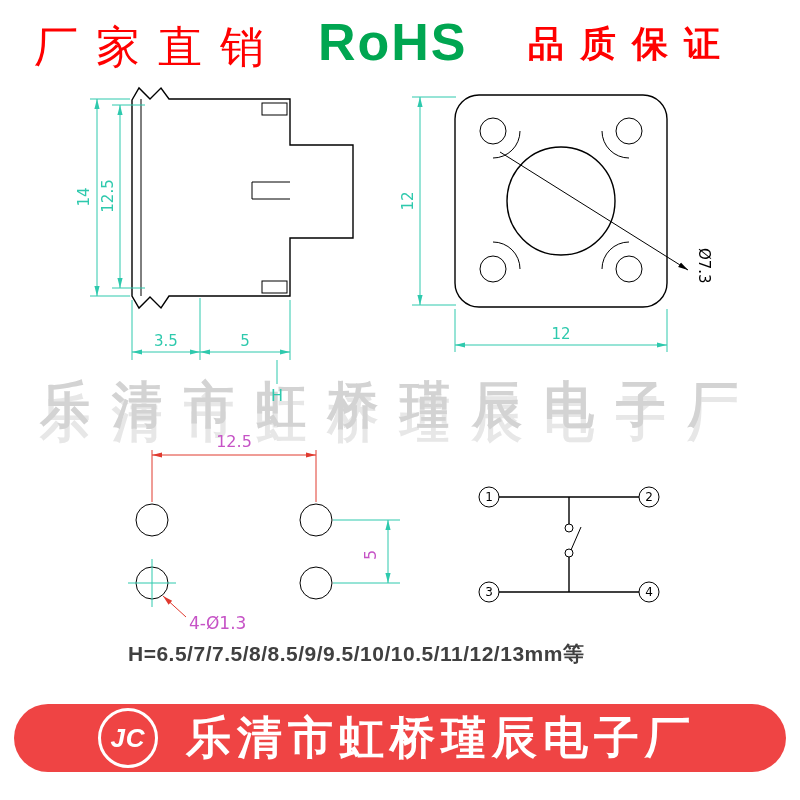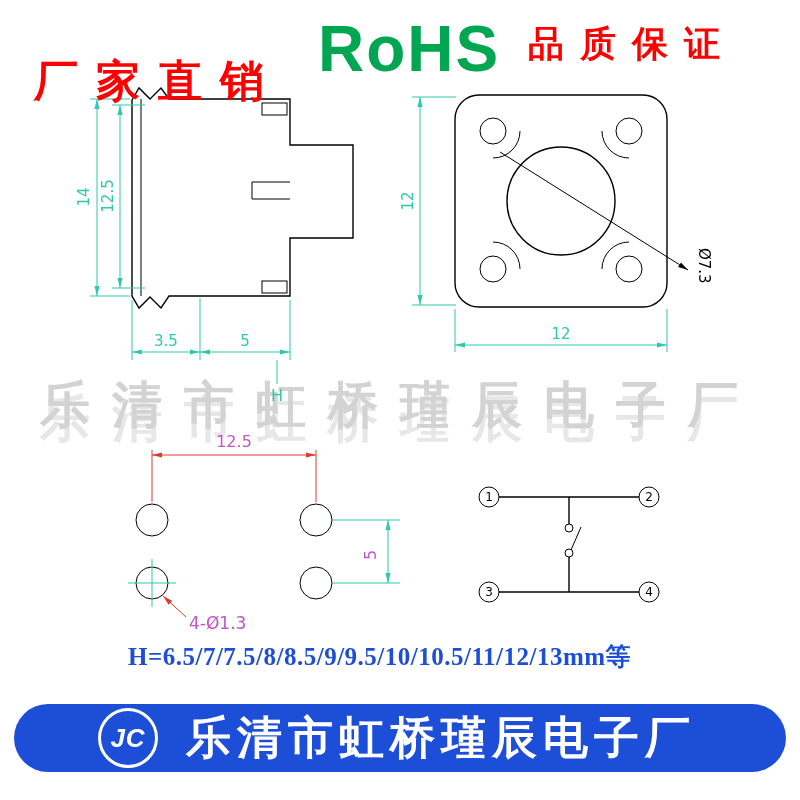--- a/index.html
+++ b/index.html
@@ -2,48 +2,48 @@
 <html><head>
 <meta charset="utf-8">
 <style>
   html,body{margin:0;padding:0;}
   body{
     width:800px;height:800px;position:relative;background:#ffffff;overflow:hidden;
     font-family:"Liberation Sans", sans-serif;
   }
   .abs{position:absolute;}
   
-  .hdr-left{left:34px;top:18px;font-size:44px;font-weight:bold;color:#ff0000;letter-spacing:18px;z-index:3;margin-top:34px;}
-  .hdr-center{left:318px;top:12px;font-size:64px;font-weight:bold;color:#00a651;letter-spacing:2px;z-index:3;}
+  .hdr-left{left:34px;top:18px;font-size:44px;font-weight:normal;color:#ff0000;letter-spacing:18px;z-index:3;}
+  .hdr-center{left:318px;top:12px;font-size:52px;font-weight:bold;color:#00a651;letter-spacing:2px;z-index:3;}
   .hdr-right{left:528px;top:20px;font-size:36px;font-weight:bold;color:#ff0000;letter-spacing:16px;z-index:3;}
   
   .watermark{
     left:0;top:372px;width:800px;text-align:center;z-index:0;
     font-size:50px;font-weight:bold;color:#d3d3d3;letter-spacing:22px;white-space:nowrap;
     text-shadow:0 14px 0 #e7e7e7;
   }
   
   svg.drawings{left:0;top:0;z-index:1;position:absolute;}
   .ol{stroke:#000;stroke-width:1.4;fill:none;}
   .thin{stroke:#000;stroke-width:1;fill:none;}
   .dl{stroke:#2ec9ad;stroke-width:1;fill:none;}
   .rl{stroke:#e03a2f;stroke-width:1;fill:none;}
   text{font-family:"DejaVu Sans", sans-serif;}
   .bt{fill:#2ec9ad;font-size:15px;}
   .mt{fill:#c653c6;font-size:16px;}
   .kt{fill:#000;font-size:12px;}
   .dia{fill:#000;font-size:15px;}
   
   .spec{
-    left:128px;top:640px;font-family:Liberation Serif, serif;font-weight:bold;
-    font-size:25px;color:#1d4ed8;z-index:2;letter-spacing:0.5px;
+    left:128px;top:640px;font-family:Liberation Sans, sans-serif;font-weight:bold;
+    font-size:21px;color:#404040;z-index:2;letter-spacing:0.5px;
   }
   
   .footer{
-    left:14px;top:704px;width:772px;height:68px;background:#1d4ed8;border-radius:36px;
+    left:14px;top:704px;width:772px;height:68px;background:#ef4444;border-radius:36px;
     display:flex;align-items:center;z-index:3;
   }
   .logo{
     margin-left:84px;width:54px;height:54px;border:3px solid #ffffff;border-radius:50%;
     display:flex;align-items:center;justify-content:center;flex:0 0 auto;
   }
   .logo span{color:#ffffff;font-style:italic;font-weight:bold;font-size:26px;letter-spacing:1px;}
   .company{color:#ffffff;font-size:45px;font-weight:bold;letter-spacing:6px;margin-left:28px;white-space:nowrap;}
 </style>
 </head>

